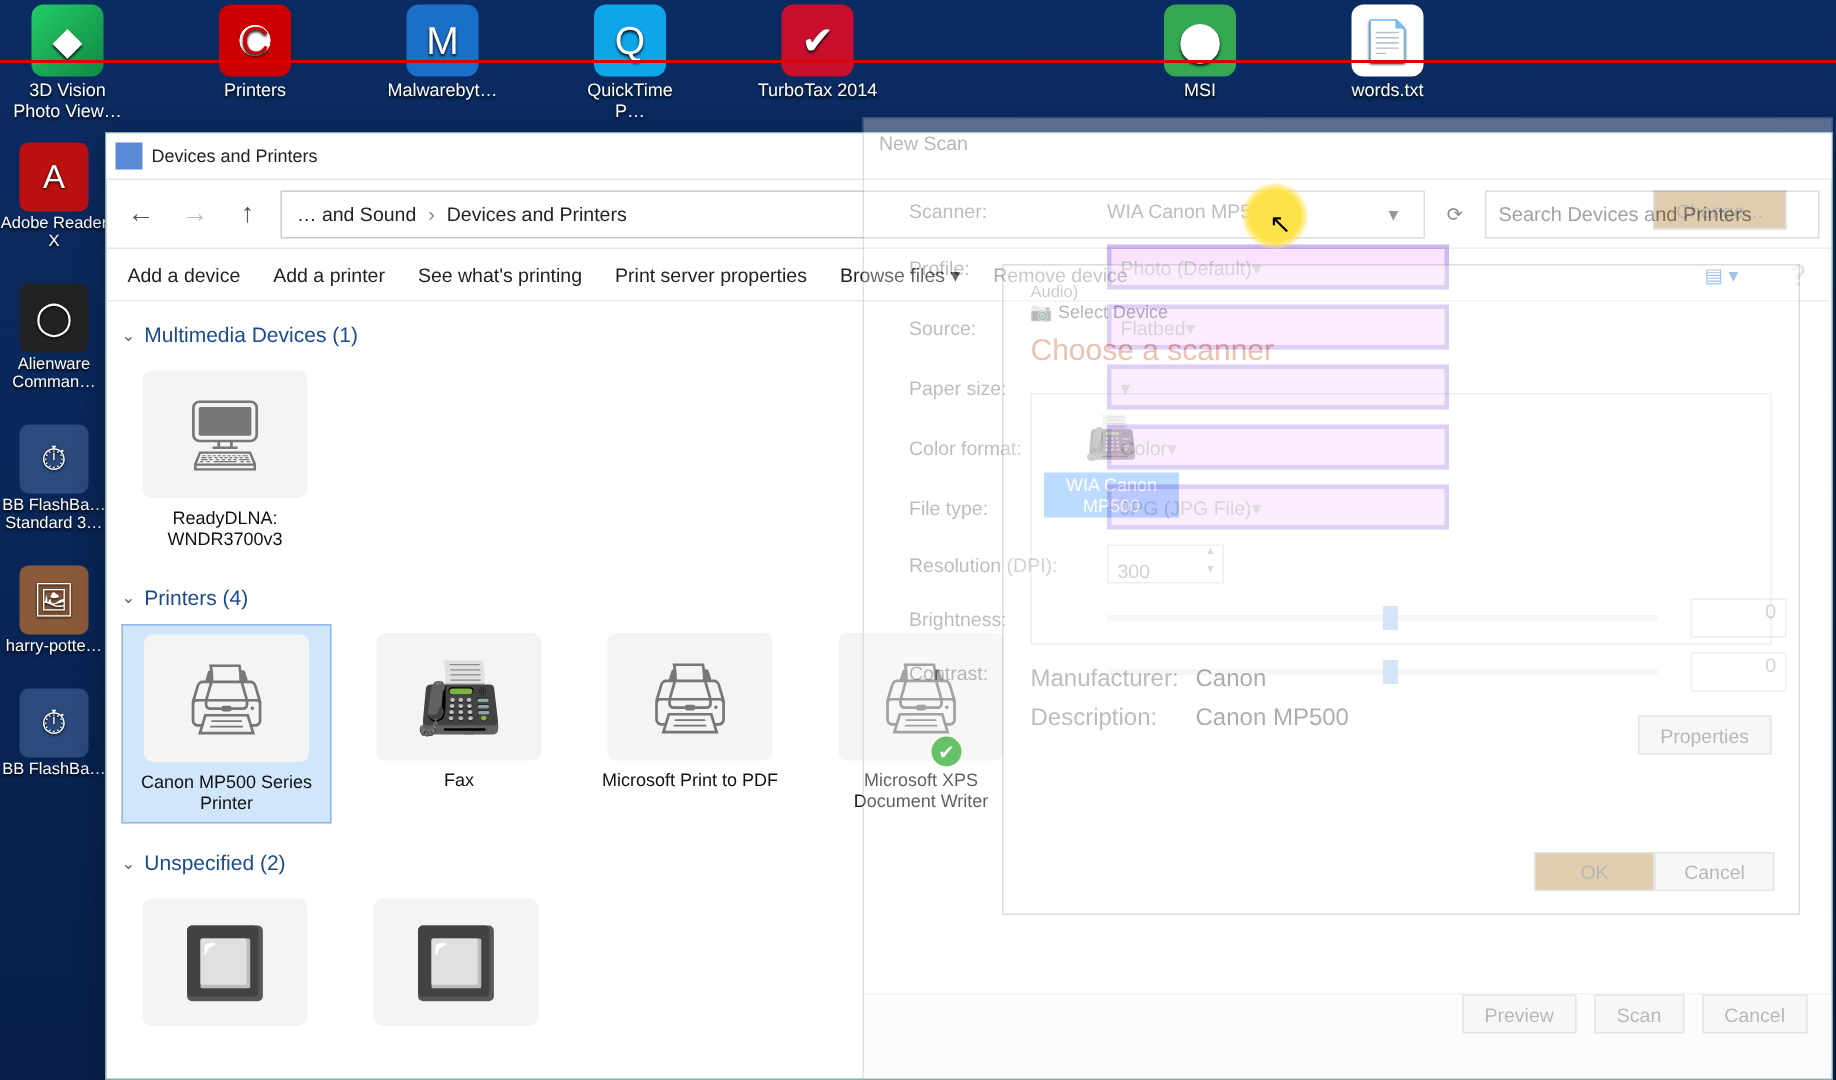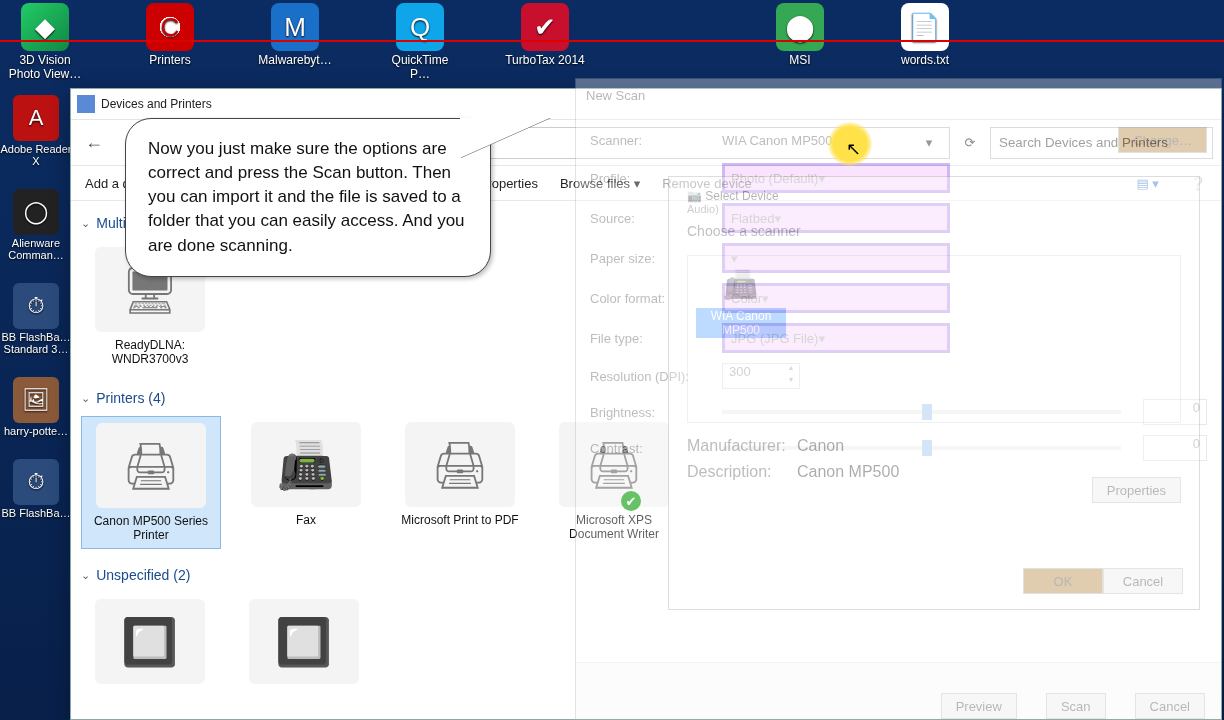--- a/index.html
+++ b/index.html
@@ -43,37 +43,37 @@
   .dev-ico{width:110px;height:85px;margin:0 auto 6px;display:flex;align-items:center;justify-content:center;font-size:46px;color:#777;background:#f4f4f4;border-radius:6px;position:relative}
   .check{position:absolute;bottom:-4px;right:28px;width:20px;height:20px;border-radius:50%;background:#1fa51f;color:#fff;font-size:13px;display:flex;align-items:center;justify-content:center}
   
   .bubble{position:absolute;left:125px;top:118px;width:320px;background:#fff;border:1px solid #444;border-radius:26px;padding:18px 22px;font-size:17px;line-height:1.42;color:#111;z-index:50;box-shadow:2px 2px 4px rgba(0,0,0,.25)}
   .bubble::after{content:"";position:absolute;top:-1px;right:-60px;width:0;height:0;border-left:90px solid #fff;border-top:0 solid transparent;border-bottom:40px solid transparent;filter:drop-shadow(1px 0 0 #444)}
   
   .faded{opacity:.32}
   .overlay1{position:absolute;left:575px;top:78px;width:645px;height:640px;background:#fff;border:1px solid #aaa;z-index:30}
   .ov-title{height:32px;display:flex;align-items:center;padding:0 10px;color:#222}
   .ov-body{padding:6px 14px;color:#333;font-size:13px}
-  .ov-row{display:flex;align-items:center;margin:10px 0;gap:12px}
+  .ov-row{display:flex;align-items:center;margin:10px 16px;gap:12px}
   .ov-row .lab{width:120px;color:#333}
   .ov-sel{flex:0 0 210px;height:24px;border:3px solid #6d28d9;background:#f0abfc;display:flex;align-items:center;justify-content:flex-start;padding:0 6px;color:#444}
   .ov-sel .car{color:#666}
   .btn{height:26px;border:1px solid #adadad;background:#e9e9e9;padding:0 14px;color:#222;font-size:13px}
   .btn.primary{background:#a16207;border:1px solid #a3a3a3}
-  .spin{width:64px;height:24px;border:1px solid #bbb;display:flex;align-items:flex-start;padding:0 6px;position:relative}
+  .spin{width:64px;height:24px;border:1px solid #bbb;display:flex;align-items:flex-end;padding:0 6px;position:relative}
   .spin .ar{position:absolute;right:0;top:0;width:16px;height:100%;display:flex;flex-direction:column}
   .spin .ar span{flex:1;font-size:7px;text-align:center;color:#555}
   .slider{flex:1;height:4px;background:#ddd;position:relative;margin-right:10px}
   .slider .th{position:absolute;left:50%;top:-6px;width:10px;height:16px;background:#3a8bdc}
   .numbox{width:50px;height:24px;border:1px solid #bbb;text-align:right;padding:0 6px}
-  .ov-footer{position:absolute;bottom:0;left:0;right:0;height:56px;border-top:1px solid #ddd;display:flex;align-items:flex-end;justify-content:flex-end;gap:29px;padding:0 16px;background:#f7f7f7}
+  .ov-footer{position:absolute;bottom:0;left:0;right:0;height:56px;border-top:1px solid #ddd;display:flex;align-items:flex-start;justify-content:flex-end;gap:12px;padding:0 16px;background:#f7f7f7}
   
   .overlay2{position:absolute;left:668px;top:176px;width:530px;height:432px;background:#fff;border:1px solid #999;z-index:40}
   .ov2-head{padding:12px 18px 4px;font-size:13px;color:#1a1a1a}
-  .ov2-title{font-size:14px;color:#404040;margin:8px 0 12px}
+  .ov2-title{font-size:20px;color:#c2410c;margin:8px 0 12px}
   .scanner-box{margin:0 18px;border:1px solid #c7d5ea;height:150px;padding:8px;display:flex;align-items:flex-start}
   .scanner-item{width:90px;text-align:center;font-size:12px}
   .scanner-item .pic{width:56px;height:40px;margin:0 auto 4px;display:flex;align-items:center;justify-content:center;font-size:28px;color:#2f6fb0}
   .scanner-item.sel .lbl{background:#3390ff;color:#fff;padding:1px 2px}
   .meta{margin:14px 18px;font-size:16px}
   .meta-row{display:flex;margin:8px 0}
   .meta-row .k{width:110px;color:#333}
   .ov2-footer{position:absolute;bottom:0;left:0;right:0;height:56px;display:flex;align-items:center;justify-content:flex-end;gap:0;padding:0 16px}
   .propbtn{position:absolute;right:18px;top:300px}
   
@@ -289,22 +289,22 @@
     </div>
     <div class="ov-footer">
       <button class="btn">Preview</button>
       <button class="btn">Scan</button>
       <button class="btn">Cancel</button>
     </div>
   </div>
 
   <div class="overlay2 faded">
     <div class="ov2-head">
+      <div style="font-size:11px;color:#666">Audio)</div>
       <div style="font-size:12px">📷 <span>Select Device</span></div>
-      <div style="font-size:11px;color:#666">Audio)</div>
       <div class="ov2-title">Choose a scanner</div>
     </div>
     <div class="scanner-box">
       <div class="scanner-item sel">
         <div class="pic">📠</div>
         <div class="lbl">WIA Canon MP500</div>
       </div>
     </div>
     <div class="meta">
       <div class="meta-row">
@@ -316,19 +316,16 @@
           <span>Canon MP500</span>
         </div>
     </div>
     <button class="btn propbtn">Properties</button>
     <div class="ov2-footer">
       <button class="btn primary" style="width:80px">OK</button>
       <button class="btn" style="width:80px">Cancel</button>
     </div>
   </div>
 
-  <div class="bubble">
-    <span>Now you just make sure the options are correct and press the Scan button. Then you can import it and the file is saved to a folder that you can easily access. And you are done scanning.</span>
-  </div>
 
   <div class="click-spot"></div>
   <div class="cursor">↖</div>
 </div>
 
 </body></html>

